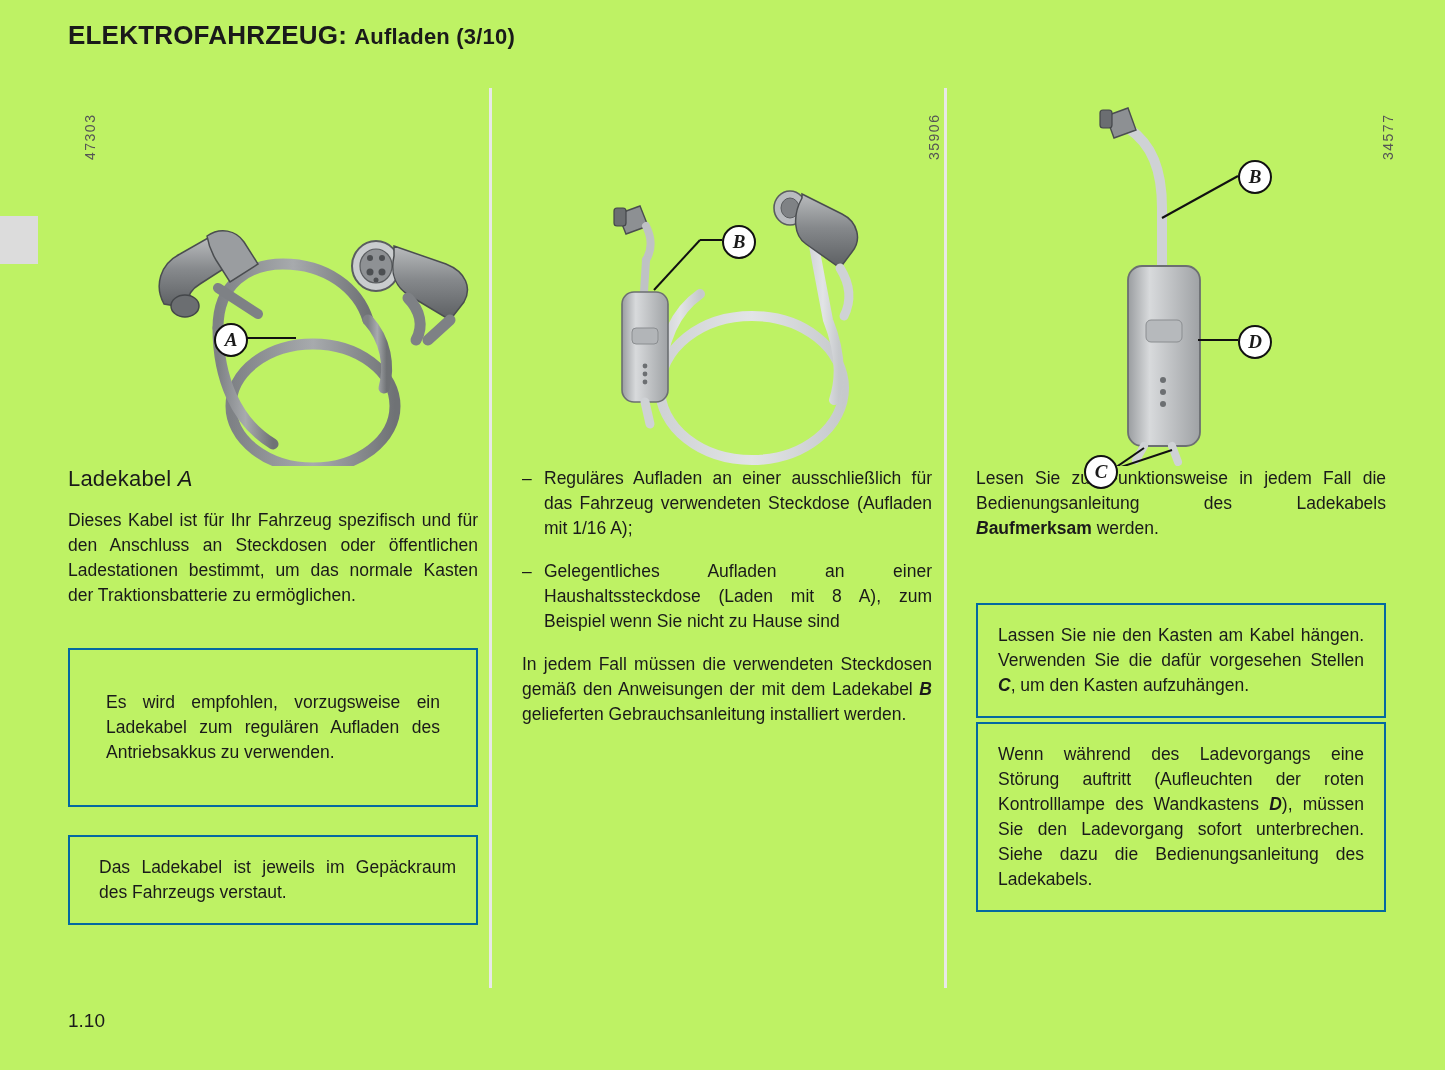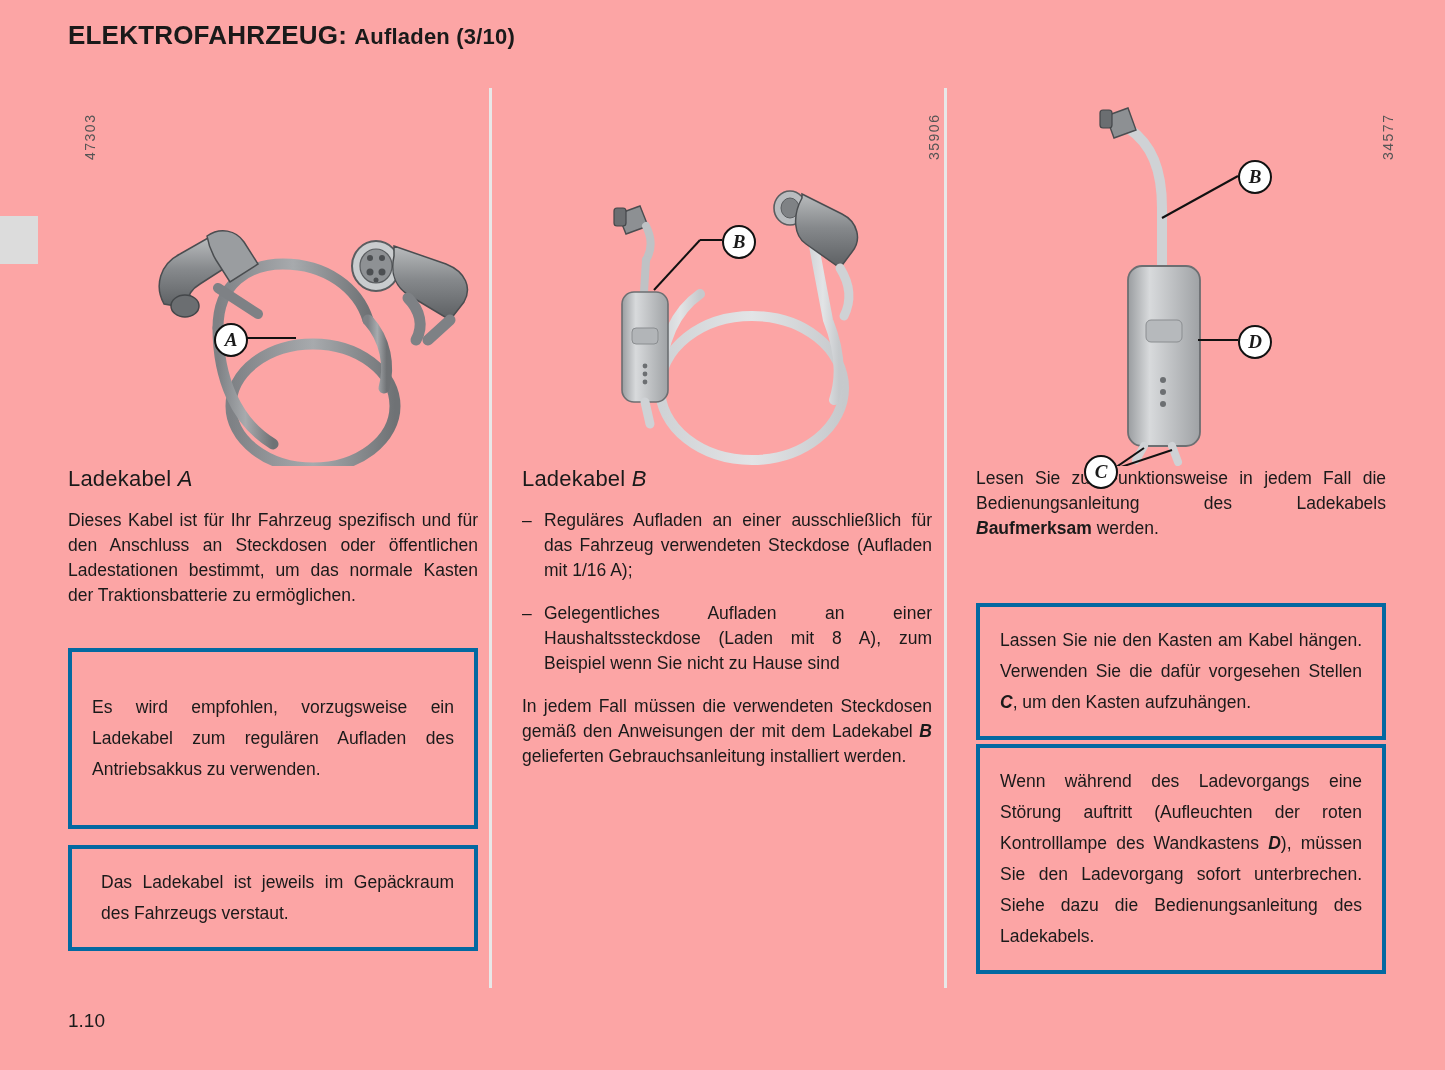--- a/index.html
+++ b/index.html
@@ -8,21 +8,21 @@
     background: #ffffff;
   }
   body {
     font-family: "Liberation Sans", sans-serif;
     color: #1a1a1a;
   }
   #page {
     position: relative;
     width: 1445px;
     height: 1070px;
-    background: #fca5a5;
+    background: #bef264;
     overflow: hidden;
   }
 
   
   .page-header {
     position: absolute;
     left: 68px;
     top: 20px;
     font-size: 25px;
     letter-spacing: 0.2px;
@@ -132,39 +132,39 @@
     flex: 0 0 22px;
   }
   .bullet-text {
     flex: 1;
     text-align: justify;
   }
   b.i { font-style: italic; }
 
   
   .warn-box {
-    border: 4px solid #0369a1;
+    border: 2px solid #0369a1;
     padding: 18px 20px;
     font-size: 17.5px;
-    line-height: 31px;
+    line-height: 25px;
     text-align: justify;
     box-sizing: border-box;
   }
-  .warn-box.tall { padding: 40px 20px; }
+  .warn-box.tall { padding: 40px 36px; }
 
   
   .page-number {
     position: absolute;
     left: 68px;
     top: 1010px;
     font-size: 19px;
   }
 
   
-  .mt-12 { margin-top: 16px; padding-left: 29px; }
+  .mt-12 { margin-top: 28px; padding-left: 29px; }
   .mt-20 { margin-top: 4px; }
   .mt-28 { margin-top: 28px; }
   .mt-40 { margin-top: 40px; }
   .mt-62 { margin-top: 62px; }
 </style>
 </head>
 <body>
 
 <div id="page">
 
@@ -291,23 +291,20 @@
 
         <line x1="132" y1="202" x2="178" y2="152" stroke="#111" stroke-width="2"></line>
         <line x1="178" y1="152" x2="200" y2="152" stroke="#111" stroke-width="2"></line>
       </svg>
 
       <div class="callout" style="left:200px; top:137px;">
         <span>B</span>
       </div>
     </div>
 
-    <h2 class="sec-title">
-      <span>Ladekabel </span><em>B</em>
-    </h2>
 
 
     <div class="bullet-row">
       <div class="bullet-dash">–</div>
       <div class="bullet-text">Reguläres Aufladen an einer ausschließlich für das Fahrzeug verwendeten Steckdose (Aufladen mit 1/16 A);</div>
     </div>
 
     <div class="bullet-row">
       <div class="bullet-dash">–</div>
       <div class="bullet-text">Gelegentliches Aufladen an einer Haushaltssteckdose (Laden mit 8 A), zum Beispiel wenn Sie nicht zu Hause sind</div>

